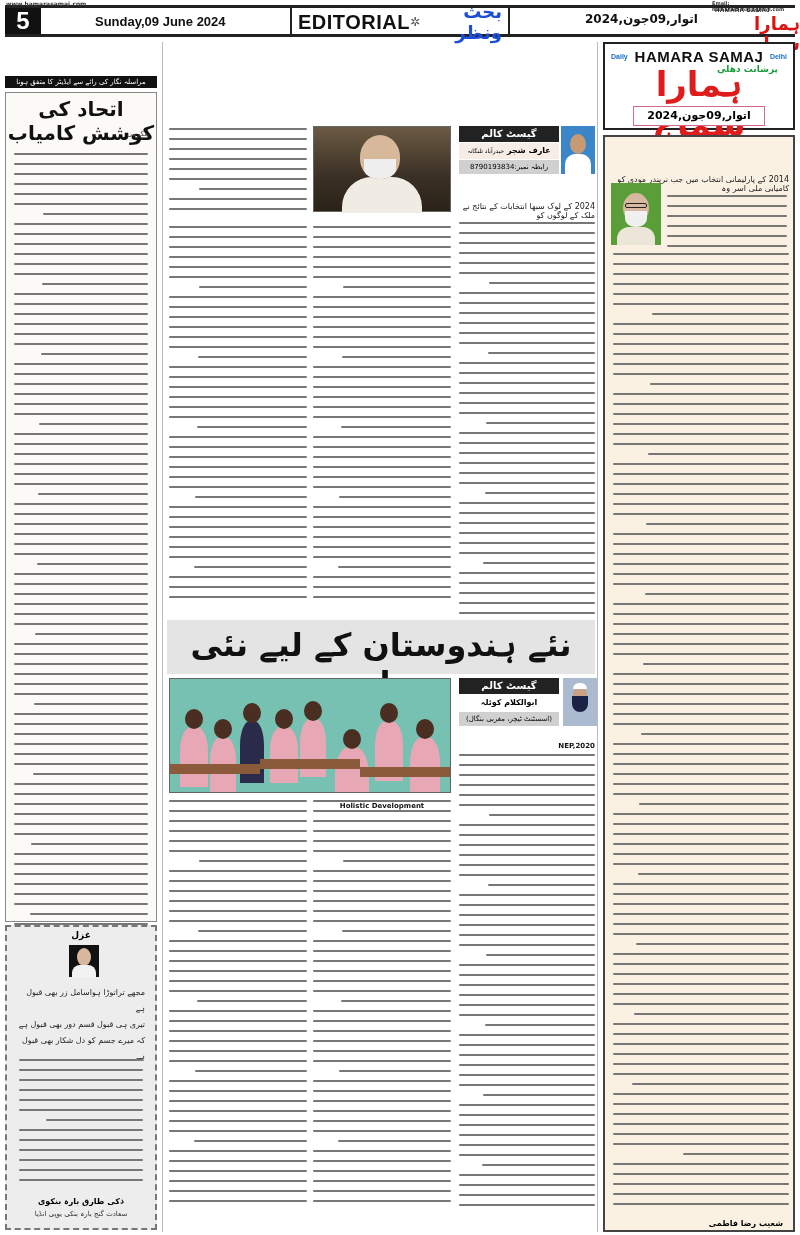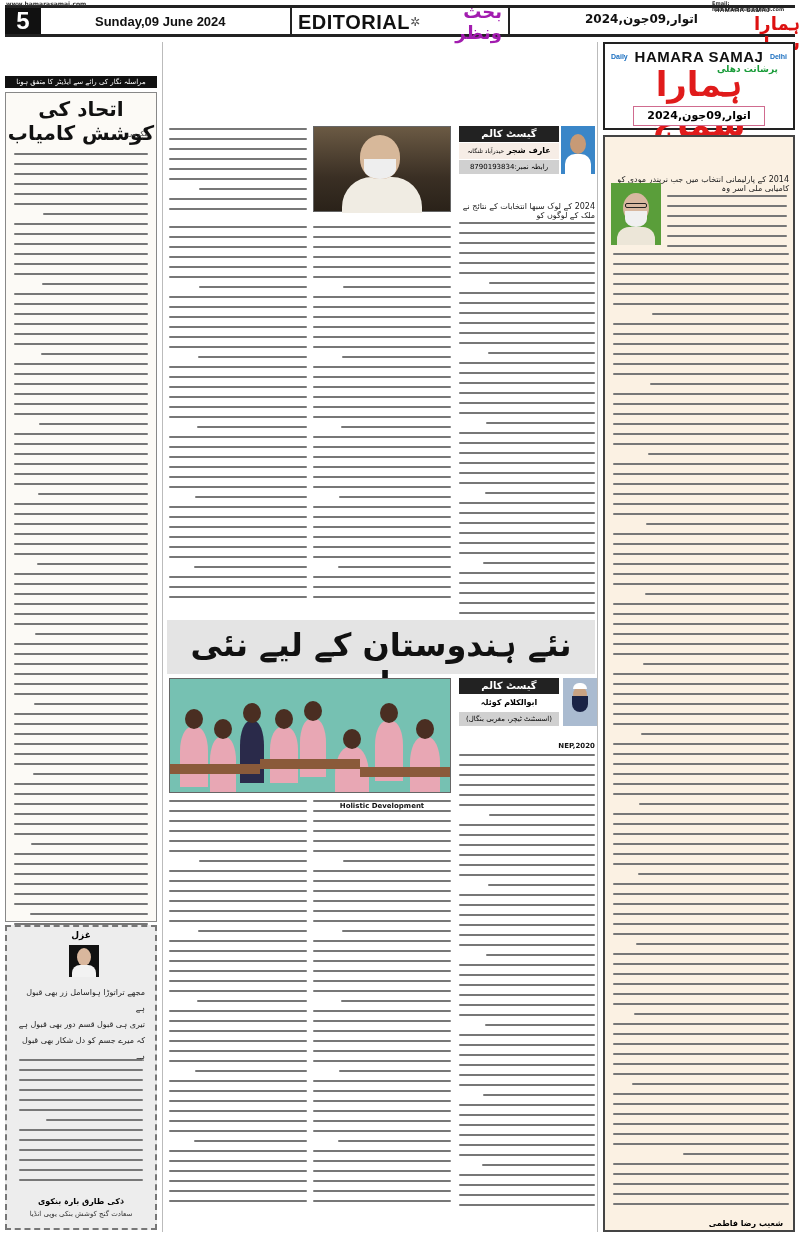--- a/index.html
+++ b/index.html
@@ -5,21 +5,21 @@
   * { box-sizing: border-box; margin: 0; padding: 0; }
   body { width: 800px; height: 1235px; background: #fff; font-family: "DejaVu Sans", sans-serif; position: relative; overflow: hidden; }
   .abs { position: absolute; }
   
   .header { left: 5px; top: 5px; width: 790px; height: 32px; border-top: 3px solid #222; border-bottom: 3px solid #222; }
   .site-url { left: 6px; top: 0px; font-size: 6px; font-weight: bold; color: #333; }
   .page-num { left: 5px; top: 8px; width: 36px; height: 26px; background: #111; color: #fff; font-weight: bold; font-size: 24px; text-align: center; line-height: 26px; font-family: "Liberation Sans", sans-serif; }
   .date-en { left: 95px; top: 14px; font-family: "Liberation Sans", sans-serif; font-weight: bold; font-size: 13px; color: #111; }
   .editorial-box { left: 290px; top: 8px; width: 220px; height: 28px; border-left: 2px solid #222; border-right: 2px solid #222; display: flex; align-items: center; justify-content: space-between; padding: 0 6px; }
   .editorial-en { font-family: "Liberation Sans", sans-serif; font-weight: bold; font-size: 20px; color: #111; letter-spacing: 0.5px; }
-  .editorial-ur { font-family: "DejaVu Sans", sans-serif; font-weight: bold; font-size: 18px; color: #a21caf; direction: rtl; }
+  .editorial-ur { font-family: "DejaVu Sans", sans-serif; font-weight: bold; font-size: 18px; color: #1d4ed8; direction: rtl; }
   .gear { font-size: 12px; color: #555; }
   .date-ur { left: 585px; top: 12px; font-family: "DejaVu Sans", sans-serif; font-weight: bold; font-size: 12px; color: #111; direction: rtl; }
   .email-line { left: 712px; top: 0px; font-size: 5px; color: #333; font-weight: bold; }
   .logo-small-en { left: 715px; top: 7px; font-size: 6px; font-weight: bold; color: #222; font-family: "Liberation Sans", sans-serif; letter-spacing: 0.5px; }
   .logo-small-ur { left: 710px; top: 14px; font-size: 18px; font-weight: bold; color: #d11; direction: rtl; line-height: 20px; }
 
   
   .left-col { left: 5px; top: 42px; width: 152px; height: 1190px; }
   .mail-banner { left: 0; top: 0; width: 152px; height: 34px; background: linear-gradient(90deg,#8cc8e8 0%, #d9eef8 40%, #c43 55%, #ddd 70%, #f5f5f5 100%); border: 1px solid #999; }
   .mail-title { right: 52px; top: 4px; font-size: 18px; font-weight: bold; color: #234; direction: rtl; }
@@ -218,21 +218,21 @@
         <div class="line" style="margin-bottom: 8px; width: 100%; margin-left: 0%;"></div>
         <div class="line" style="margin-bottom: 8px; width: 78%; margin-left: 22%;"></div>
         <div class="line" style="margin-bottom: 8px; width: 100%; margin-left: 0%;"></div>
         <div class="line" style="margin-bottom: 8px; width: 100%; margin-left: 0%;"></div>
         <div class="line" style="margin-bottom: 8px; width: 100%; margin-left: 0%;"></div>
         <div class="line" style="margin-bottom: 8px; width: 100%; margin-left: 0%;"></div>
         <div class="line" style="margin-bottom: 8px; width: 100%; margin-left: 0%;"></div>
         <div class="line" style="margin-bottom: 8px; width: 100%; margin-left: 0%;"></div>
       </div>
     <div class="abs ghazal-poet">ذکی طارق بارہ بنکوی</div>
-    <div class="abs ghazal-place">سعادت گنج کوشش بنکی یوپی انڈیا</div>
+    <div class="abs ghazal-place">سعادت گنج بارہ بنکی یوپی انڈیا</div>
   </div>
 </div>
 
 <div class="abs center-col">
 
   <div class="text-lines" style="left:6px; top:86px; width:138px;" id="main-left-top">
       <div class="line" style="margin-bottom: 8px; width: 100%; margin-left: 0%;"></div>
       <div class="line" style="margin-bottom: 8px; width: 100%; margin-left: 0%;"></div>
       <div class="line" style="margin-bottom: 8px; width: 100%; margin-left: 0%;"></div>
       <div class="line" style="margin-bottom: 8px; width: 100%; margin-left: 0%;"></div>

